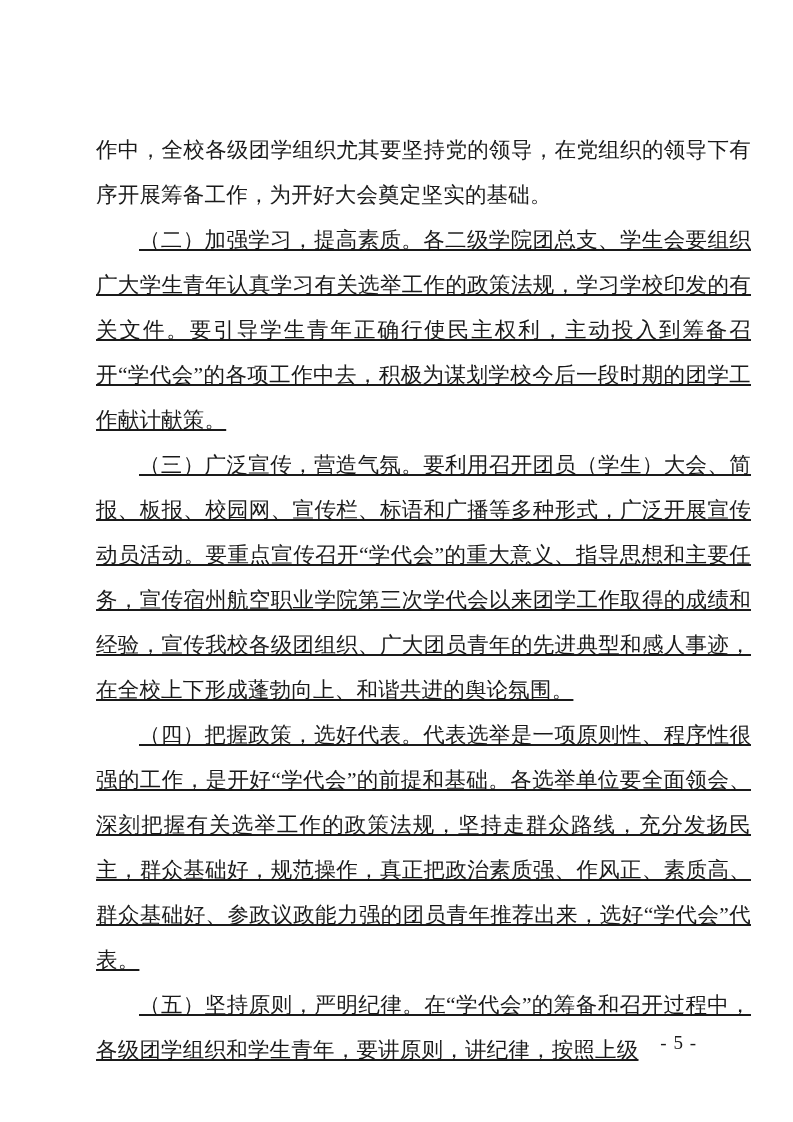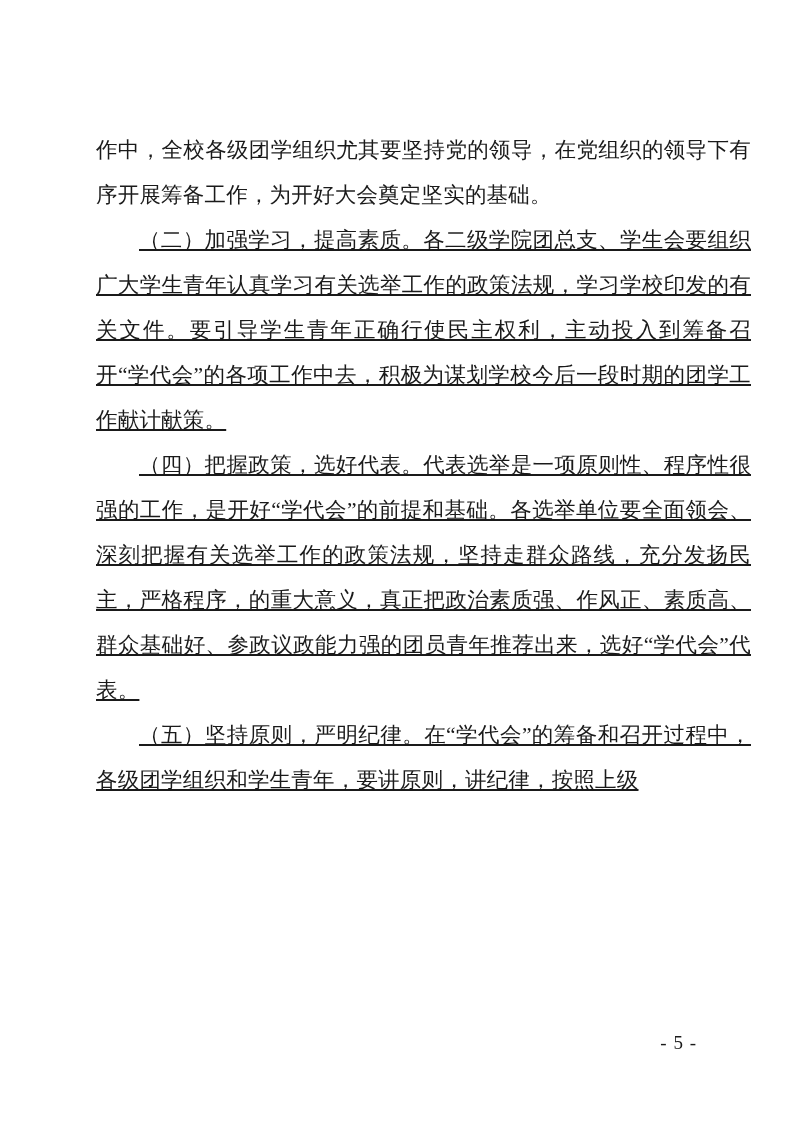--- a/index.html
+++ b/index.html
@@ -48,17 +48,18 @@
     color: #1a1a1a;
   }
 </style>
 </head>
 <body>
 
 <div class="page">
   <div class="doc-body">
     <p class="para">作中，全校各级团学组织尤其要坚持党的领导，在党组织的领导下有序开展筹备工作，为开好大会奠定坚实的基础。</p>
     <p class="para indent">（二）加强学习，提高素质。各二级学院团总支、学生会要组织广大学生青年认真学习有关选举工作的政策法规，学习学校印发的有关文件。要引导学生青年正确行使民主权利，主动投入到筹备召开“学代会”的各项工作中去，积极为谋划学校今后一段时期的团学工作献计献策。</p>
-    <p class="para indent">（四）把握政策，选好代表。代表选举是一项原则性、程序性很强的工作，是开好“学代会”的前提和基础。各选举单位要全面领会、深刻把握有关选举工作的政策法规，坚持走群众路线，充分发扬民主，严格程序，的重大意义，真正把政治素质强、作风正、素质高、群众基础好、参政议政能力强的团员青年推荐出来，选好“学代会”代表。</p>
+    <p class="para indent">（三）广泛宣传，营造气氛。要利用召开团员（学生）大会、简报、板报、校园网、宣传栏、标语和广播等多种形式，广泛开展宣传动员活动。要重点宣传召开“学代会”的重大意义、指导思想和主要任务，宣传宿州航空职业学院第三次学代会以来团学工作取得的成绩和经验，宣传我校各级团组织、广大团员青年的先进典型和感人事迹，在全校上下形成蓬勃向上、和谐共进的舆论氛围。</p>
+    <p class="para indent">（四）把握政策，选好代表。代表选举是一项原则性、程序性很强的工作，是开好“学代会”的前提和基础。各选举单位要全面领会、深刻把握有关选举工作的政策法规，坚持走群众路线，充分发扬民主，群众基础好，规范操作，真正把政治素质强、作风正、素质高、群众基础好、参政议政能力强的团员青年推荐出来，选好“学代会”代表。</p>
     <p class="para indent">（五）坚持原则，严明纪律。在“学代会”的筹备和召开过程中，各级团学组织和学生青年，要讲原则，讲纪律，按照上级</p>
   </div>
   <div class="page-number">- 5 -</div>
 </div>
 
 </body></html>

